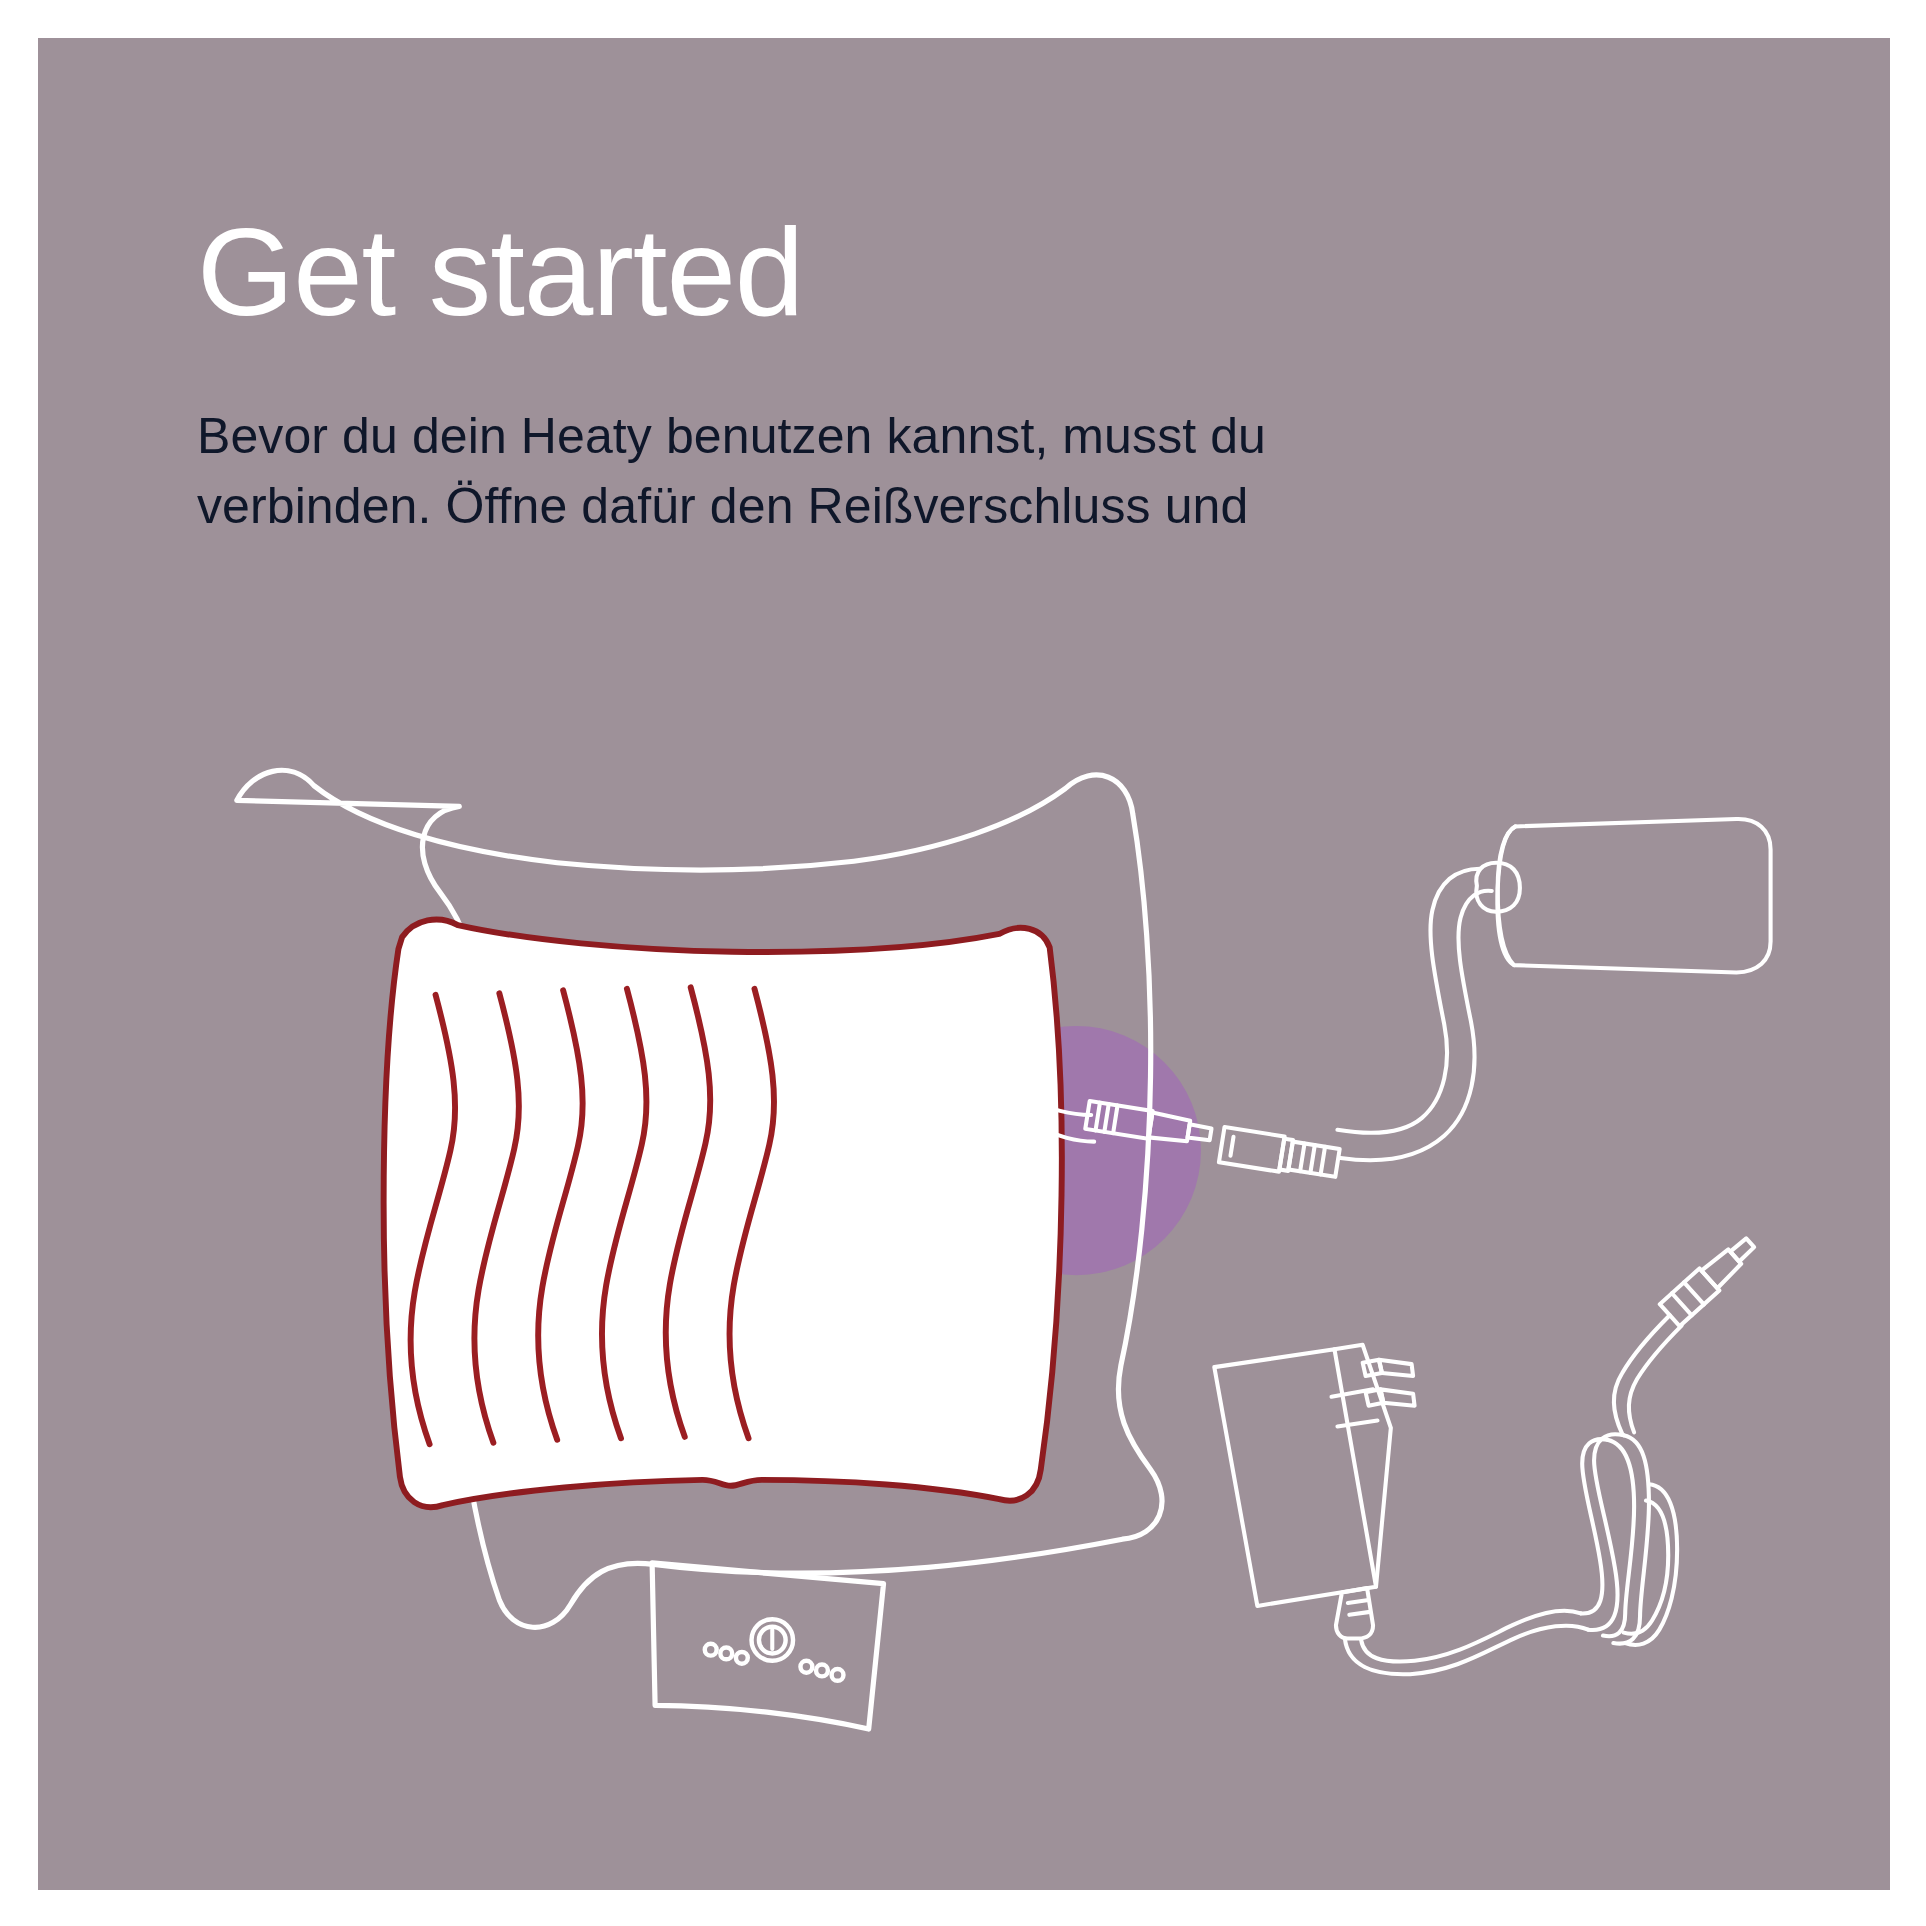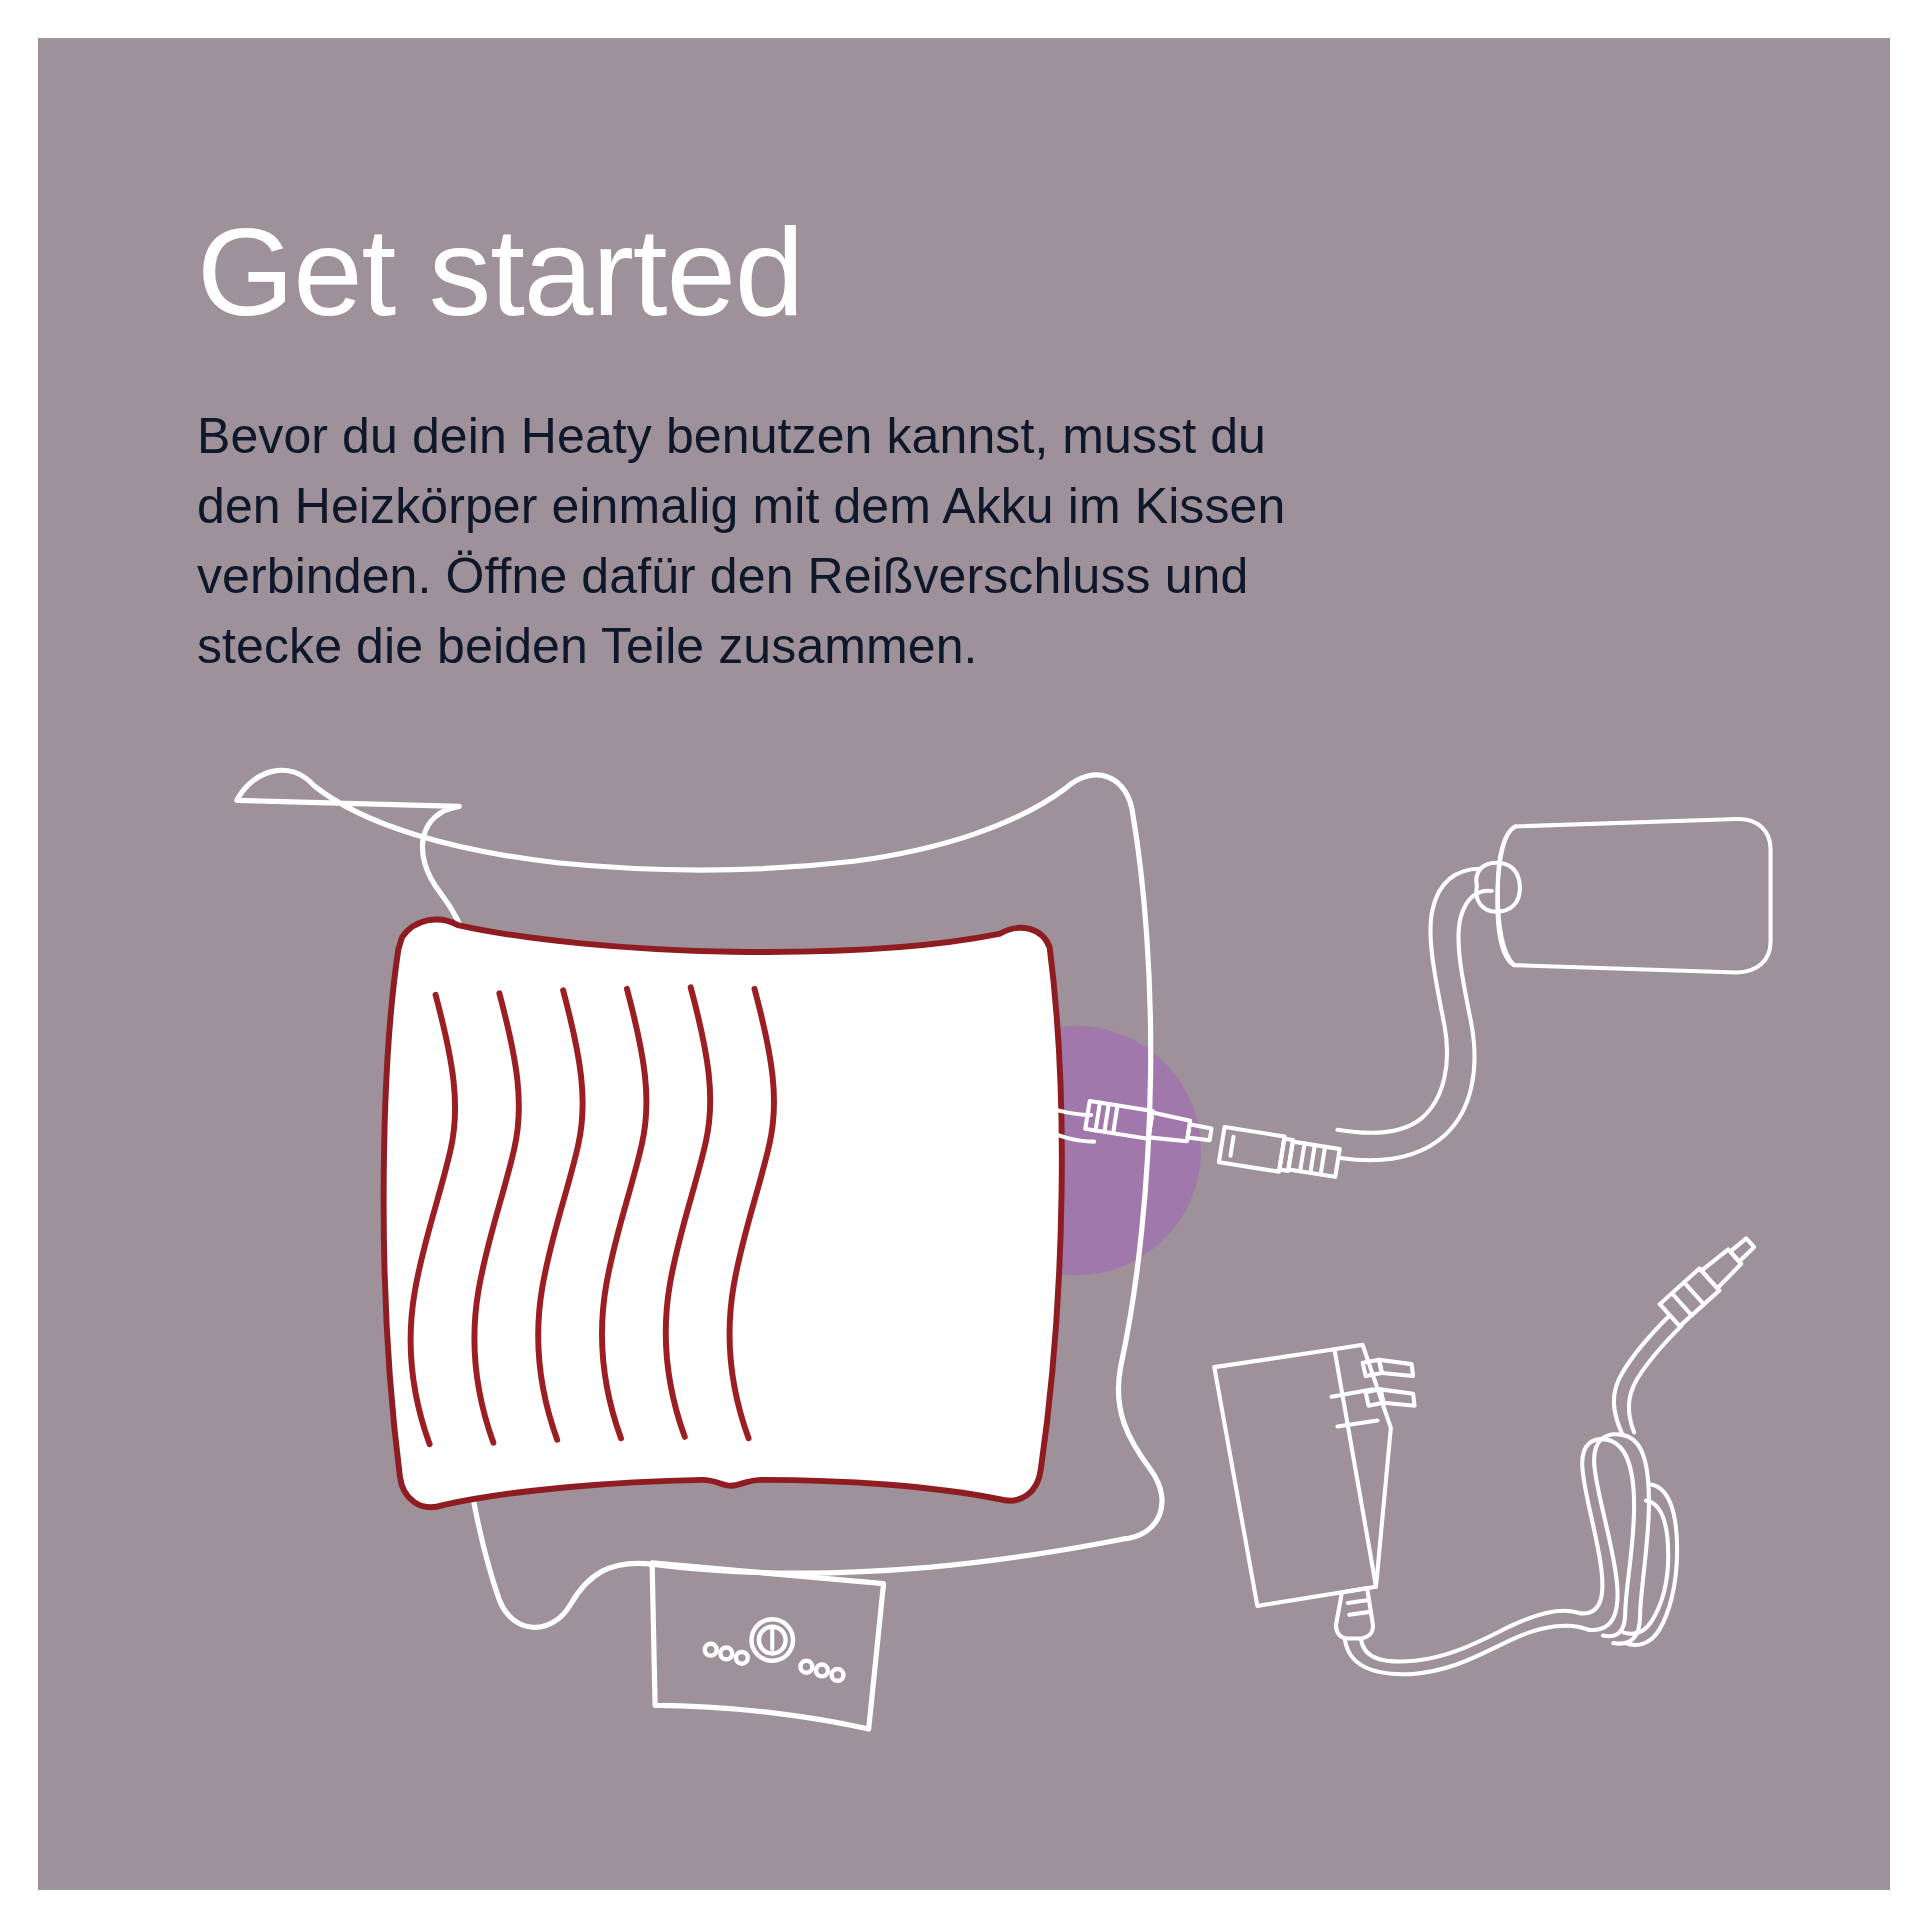--- a/index.html
+++ b/index.html
@@ -328,21 +328,19 @@
         </g>
 
       </svg>
     </div>
 
     <div id="text-block">
       <h1 id="page-title">Get started</h1>
 
       <p id="body-copy">
         <span class="ln">Bevor du dein Heaty benutzen kannst, musst du</span>
-        <span class="ln">den Heizkörper einmalig mit dem Akku im Kissen</span>
         <span class="ln">verbinden. Öffne dafür den Reißverschluss und</span>
-        <span class="ln">stecke die beiden Teile zusammen.</span>
       </p>
     </div>
 
   </div>
 </div>
 
 
 </body></html>

